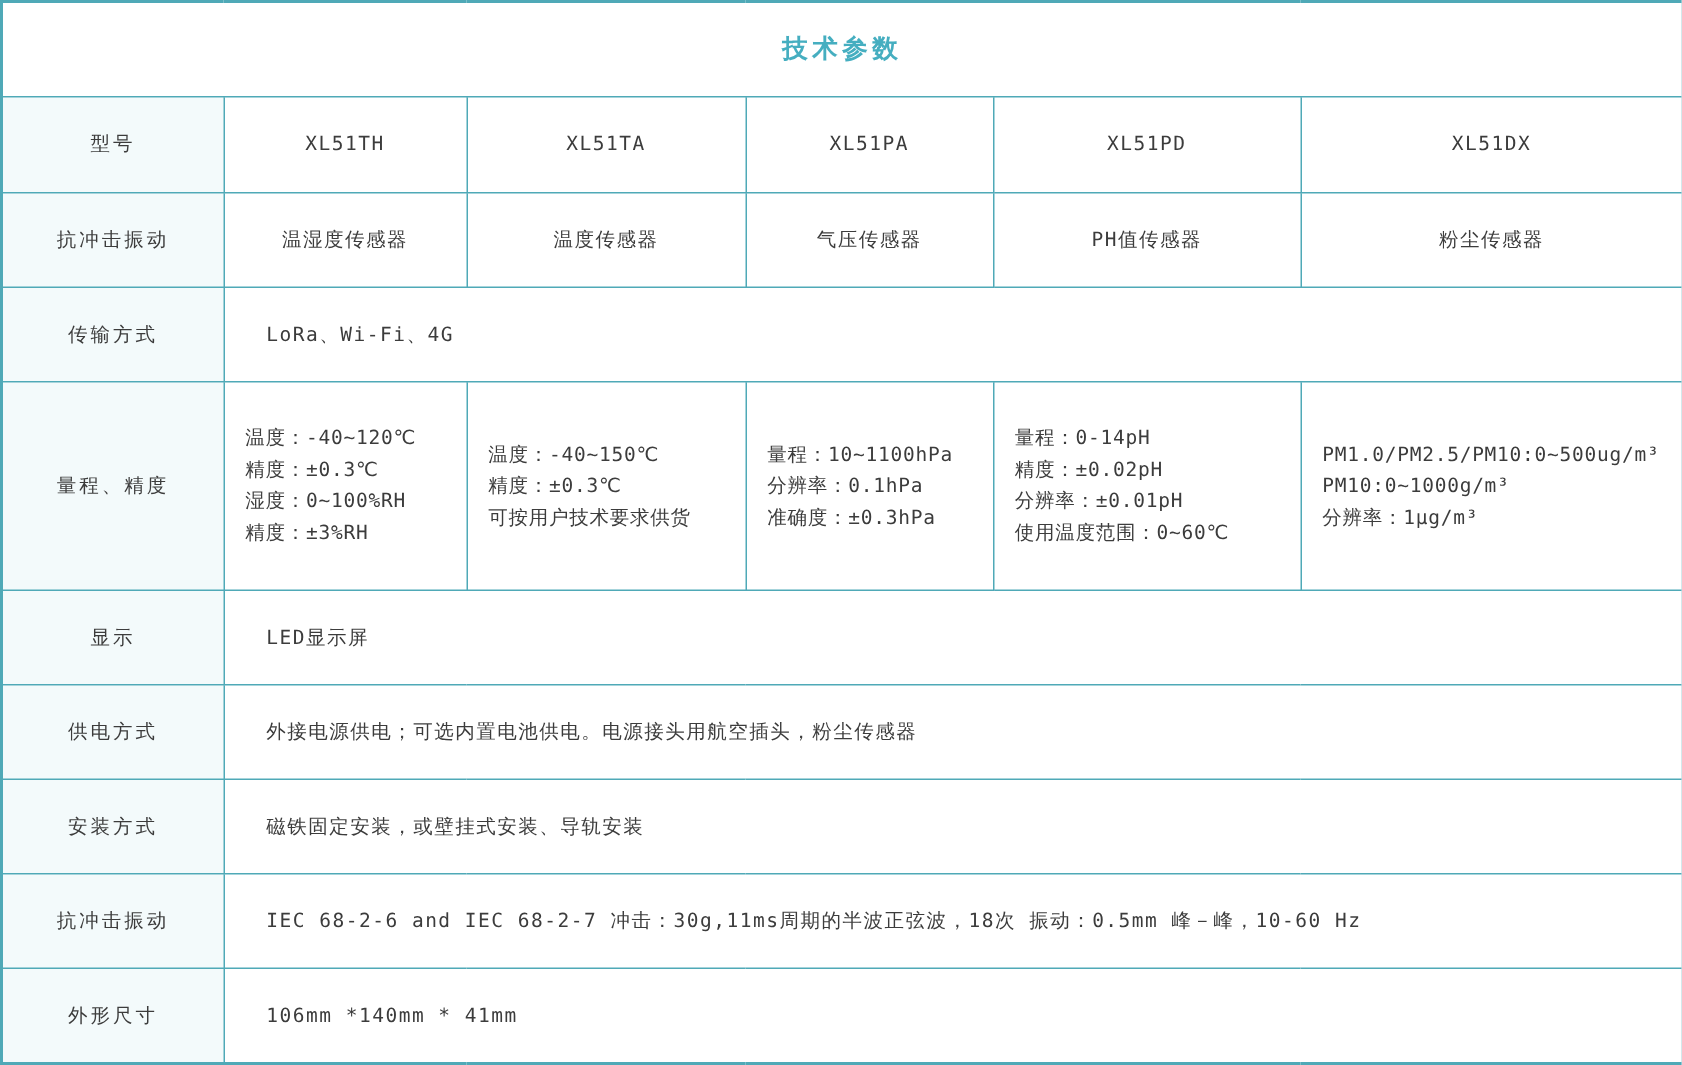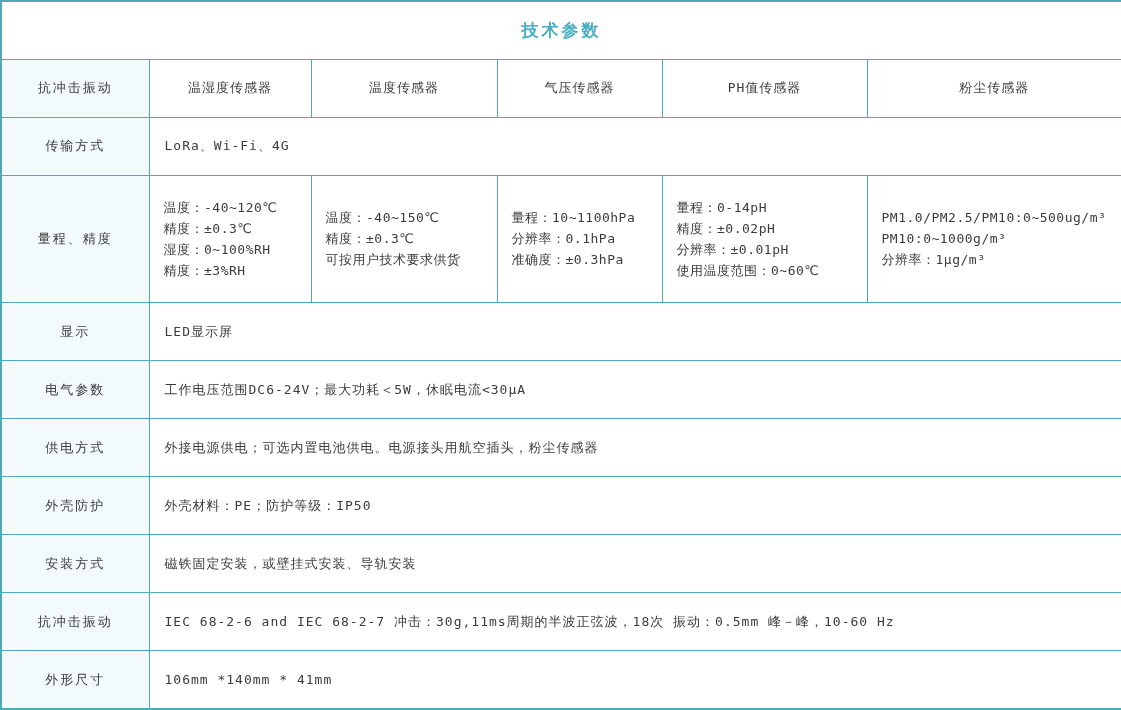--- a/index.html
+++ b/index.html
@@ -35,21 +35,21 @@
     font-weight:bold;
     font-size:17px;
     letter-spacing:3px;
   }
   td.label-cell{
     background:var(--labelbg);
     text-align:center;
     letter-spacing:2px;
   }
   td.center-cell{text-align:center;letter-spacing:1px;}
-  td.span-cell{padding-left:15px;text-align:left;letter-spacing:1px;}
+  td.span-cell{padding-left:28px;text-align:left;letter-spacing:1px;}
   td.range-cell{
     padding:6px 14px;
     vertical-align:middle;
     line-height:21px;
     letter-spacing:0.5px;
   }
   td.range-cell div{white-space:nowrap;}
 </style>
 </head>
 <body>
@@ -62,20 +62,28 @@
     <col style="width:165px">
     <col style="width:205px">
     <col style="width:255px">
   </colgroup>
 
   <tbody>
       <tr class="r-title">
     <td class="title-cell" colspan="6">技术参数</td>
   </tr>
 
+  <tr class="r-model">
+    <td class="label-cell">型号</td>
+    <td class="center-cell">XL51TH</td>
+    <td class="center-cell">XL51TA</td>
+    <td class="center-cell">XL51PA</td>
+    <td class="center-cell">XL51PD</td>
+    <td class="center-cell">XL51DX</td>
+  </tr>
 
   <tr class="r-std">
     <td class="label-cell">抗冲击振动</td>
     <td class="center-cell">温湿度传感器</td>
     <td class="center-cell">温度传感器</td>
     <td class="center-cell">气压传感器</td>
     <td class="center-cell">PH值传感器</td>
     <td class="center-cell">粉尘传感器</td>
   </tr>
 
@@ -114,34 +122,26 @@
       <div>分辨率：1μg/m³</div>
     </td>
   </tr>
 
 
   <tr class="r-std">
     <td class="label-cell">显示</td>
     <td class="span-cell" colspan="5">LED显示屏</td>
   </tr>
 
-  <tr class="r-std">
-    <td class="label-cell">电气参数</td>
-    <td class="span-cell" colspan="5">工作电压范围DC6-24V；最大功耗＜5W，休眠电流&lt;30μA</td>
-  </tr>
 
   <tr class="r-std">
     <td class="label-cell">供电方式</td>
     <td class="span-cell" colspan="5">外接电源供电；可选内置电池供电。电源接头用航空插头，粉尘传感器</td>
   </tr>
 
-  <tr class="r-std">
-    <td class="label-cell">外壳防护</td>
-    <td class="span-cell" colspan="5">外壳材料：PE；防护等级：IP50</td>
-  </tr>
 
   <tr class="r-std">
     <td class="label-cell">安装方式</td>
     <td class="span-cell" colspan="5">磁铁固定安装，或壁挂式安装、导轨安装</td>
   </tr>
 
 
   <tr class="r-std">
     <td class="label-cell">抗冲击振动</td>
     <td class="span-cell" colspan="5">IEC 68-2-6 and IEC 68-2-7 冲击：30g,11ms周期的半波正弦波，18次 振动：0.5mm 峰－峰，10-60 Hz</td>

